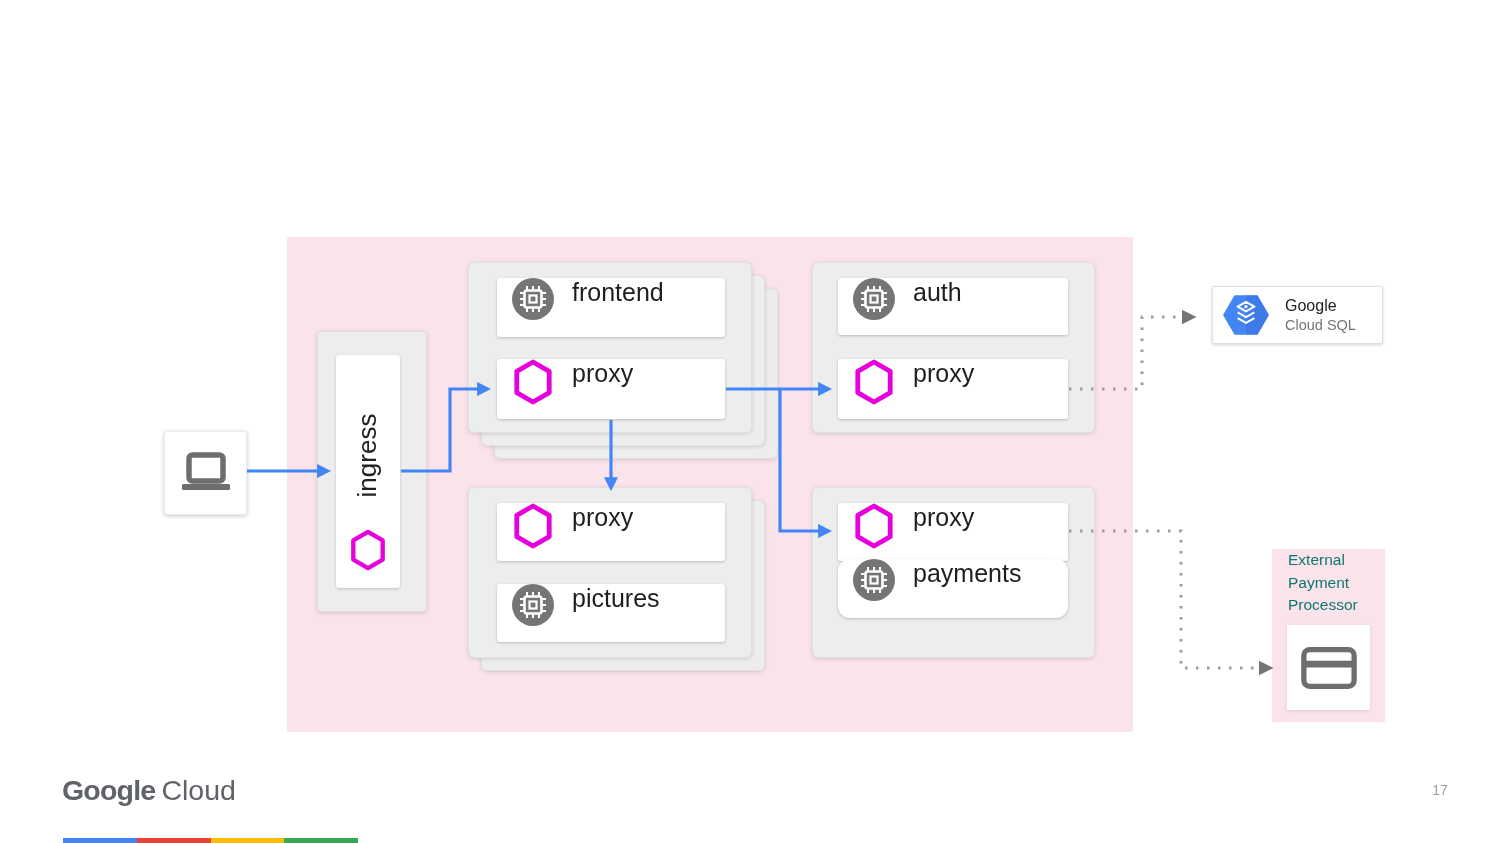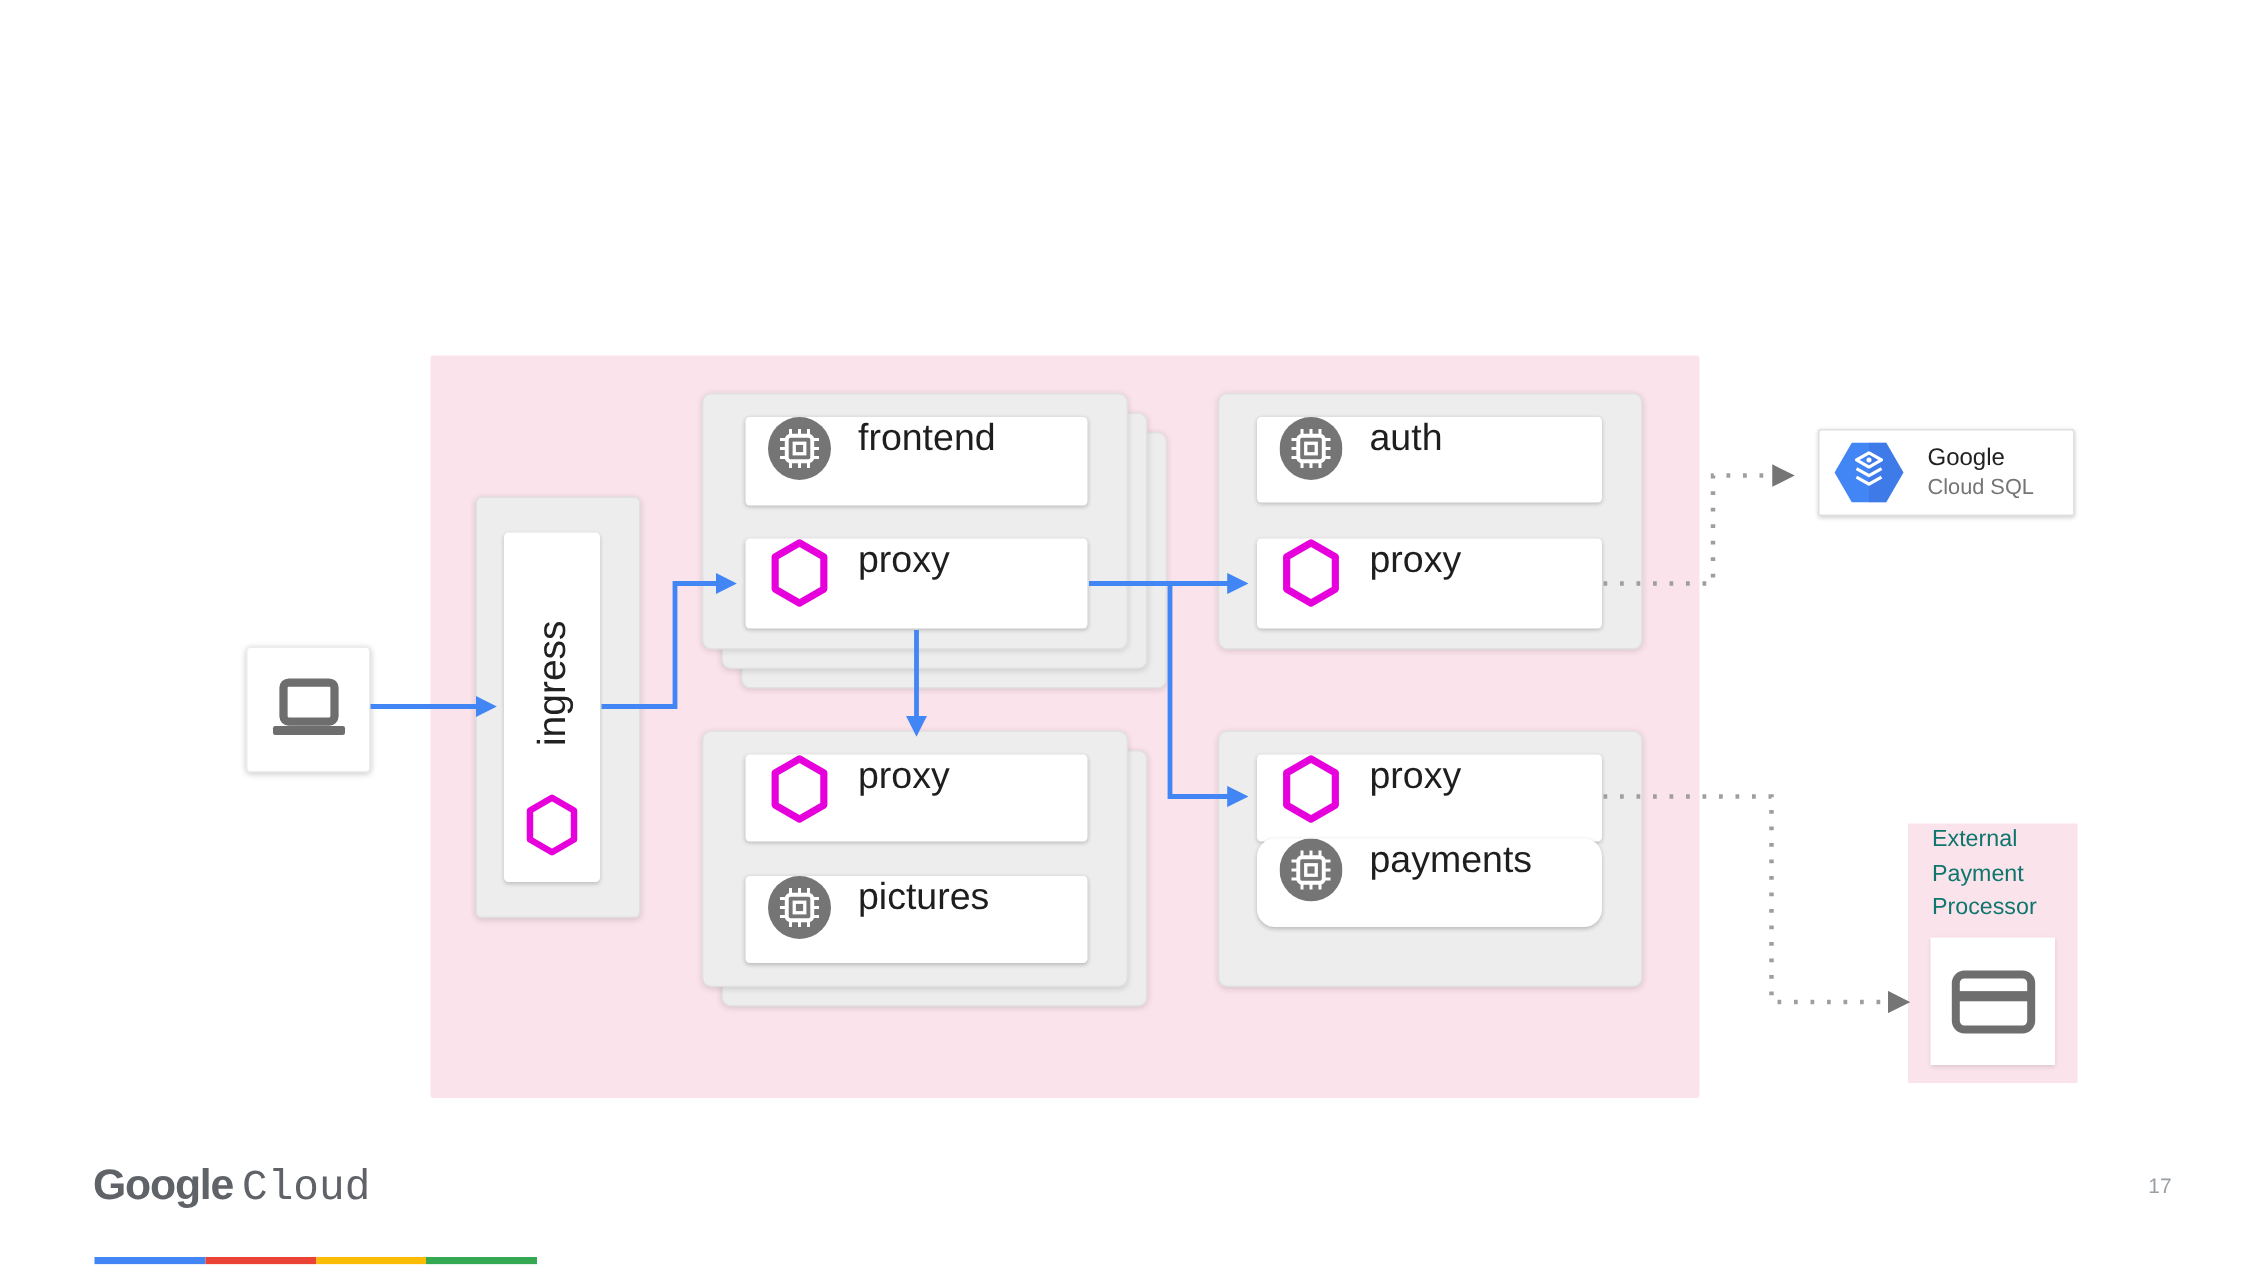--- a/index.html
+++ b/index.html
@@ -76,21 +76,21 @@
   .external-icon-box {
     position:absolute; left:15px; top:76px; width:83px; height:85px;
     background:#fff; box-shadow:0 1px 3px rgba(0,0,0,.12);
     display:flex; align-items:center; justify-content:center;
   }
   
   .connectors { position:absolute; left:0; top:0; z-index:10; pointer-events:none; }
   
   .logo { position:absolute; left:62px; top:774px; font-size:28.5px; color:#5f6368; }
   .logo .g1 { font-weight:700; letter-spacing:-0.8px; }
-  .logo .g2 { font-weight:400; margin-left:6px;font-family:Liberation Mono, monospace; }
+  .logo .g2 { font-weight:400; margin-left:6px; }
   .accent-bar {
     position:absolute; left:63px; top:838px; width:295px; height:5px; display:flex;
   }
   .accent-bar span { flex:1; height:100%; }
   .page-number {
     position:absolute; left:1424px; top:782px; width:32px; text-align:center;
     font-size:14px; color:#9aa0a6;
   }
 </style>
 </head>

